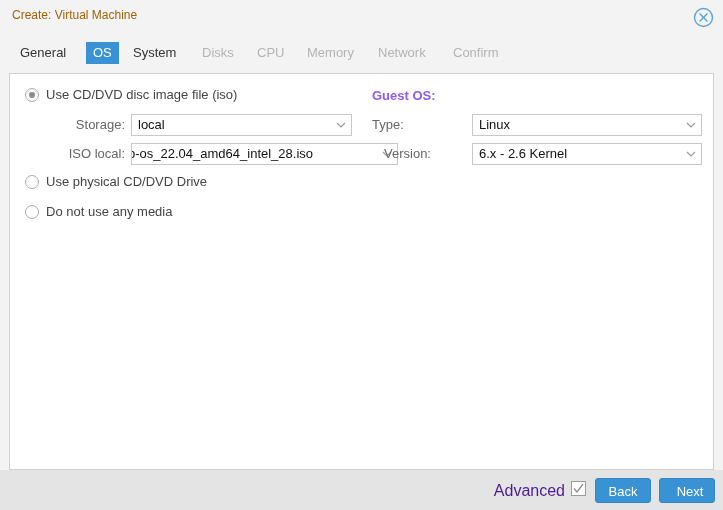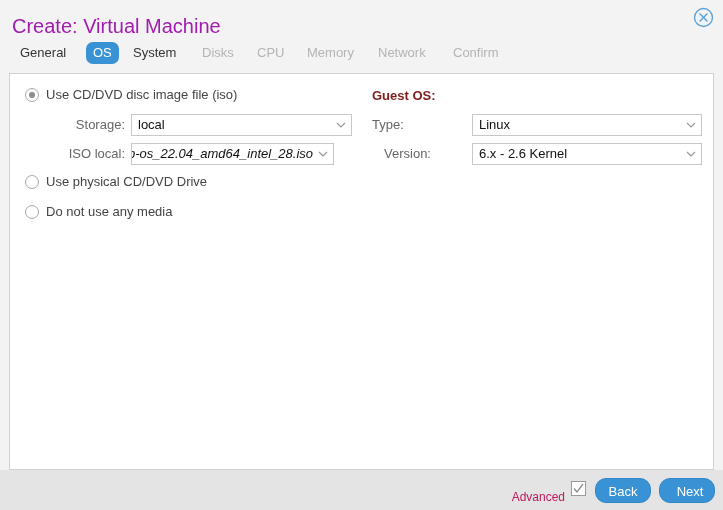--- a/index.html
+++ b/index.html
@@ -29,23 +29,23 @@
   #titlebar {
     position: absolute;
     left: 0; top: 0;
     width: 723px;
     height: 36px;
     background: #f3f3f3;
   }
   #window-title {
     position: absolute;
     left: 12px;
-    top: 15px;
-    font-size: 20px;
-    color: #a21caf;
+    top: 8px;
+    font-size: 12px;
+    color: #a16207;
     font-weight: normal;
     white-space: nowrap;
   }
   #close-button {
     position: absolute;
     right: 9px;
     top: 7px;
     width: 21px;
     height: 21px;
     cursor: pointer;
@@ -74,39 +74,38 @@
     color: #333333;
     box-sizing: border-box;
   }
   .tab.disabled {
     color: #b4b4b4;
     cursor: default;
   }
   .tab.active {
     background: #3892d4;
     color: #ffffff;
-    border-radius: 7px;
   }
 
   
   #content {
     position: absolute;
     left: 9px;
     top: 73px;
     width: 705px;
     height: 397px;
     background: #ffffff;
     border: 1px solid #d0d0d0;
     box-sizing: border-box;
   }
 
   .section-label {
     position: absolute;
     font-size: 13px;
-    color: #7f1d1d;
+    color: #8b5cf6;
     white-space: nowrap;
   }
 
   
   .radio-row {
     position: absolute;
     height: 18px;
     cursor: pointer;
     white-space: nowrap;
   }
@@ -189,23 +188,23 @@
     position: absolute;
     left: 0;
     top: 470px;
     width: 723px;
     height: 40px;
     background: #e4e4e4;
   }
   #advanced-label {
     position: absolute;
     right: 158px;
-    top: 20px;
-    font-size: 12px;
-    color: #be185d;
+    top: 12px;
+    font-size: 16px;
+    color: #4c1d95;
     white-space: nowrap;
   }
   #advanced-checkbox {
     position: absolute;
     right: 137px;
     top: 11px;
     width: 15px;
     height: 15px;
     border: 1px solid #9a9a9a;
     background: #ffffff;
@@ -216,21 +215,21 @@
   .footer-button {
     position: absolute;
     top: 8px;
     height: 25px;
     line-height: 25px;
     background: #3892d4;
     color: #ffffff;
     font-size: 13px;
     text-align: center;
     border: 1px solid #3188c8;
-    border-radius: 11px;
+    border-radius: 3px;
     box-sizing: border-box;
     cursor: pointer;
     white-space: nowrap;
   }
   #back-button { right: 72px; width: 56px; }
   #next-button { right: 8px;  width: 56px; padding-left: 6px; }
 </style>
 </head>
 <body>
 
@@ -269,21 +268,21 @@
     <div class="combo" style="left:121px; top:40px; width:221px;padding-left:12px;">
       <span class="combo-value">local</span>
       <span class="combo-arrow">
         <svg width="10" height="8" viewBox="0 0 10 8">
           <polyline points="1,2 5,6 9,2" fill="none" stroke="#9a9a9a" stroke-width="1.2"></polyline>
         </svg>
       </span>
     </div>
 
     <div class="field-label" style="left:25px; top:69px; width:90px;">ISO local:</div>
-    <div class="combo" style="left:121px; top:69px; width:203px;font-style:italic;">
+    <div class="combo" style="left:121px; top:69px; width:267px;">
       <span class="combo-value clipped">p-os_22.04_amd64_intel_28.iso</span>
       <span class="combo-arrow">
         <svg width="10" height="8" viewBox="0 0 10 8">
           <polyline points="1,2 5,6 9,2" fill="none" stroke="#9a9a9a" stroke-width="1.2"></polyline>
         </svg>
       </span>
     </div>
 
     <div class="radio-row" style="left:15px; top:100px;">
       <span class="radio"></span>

